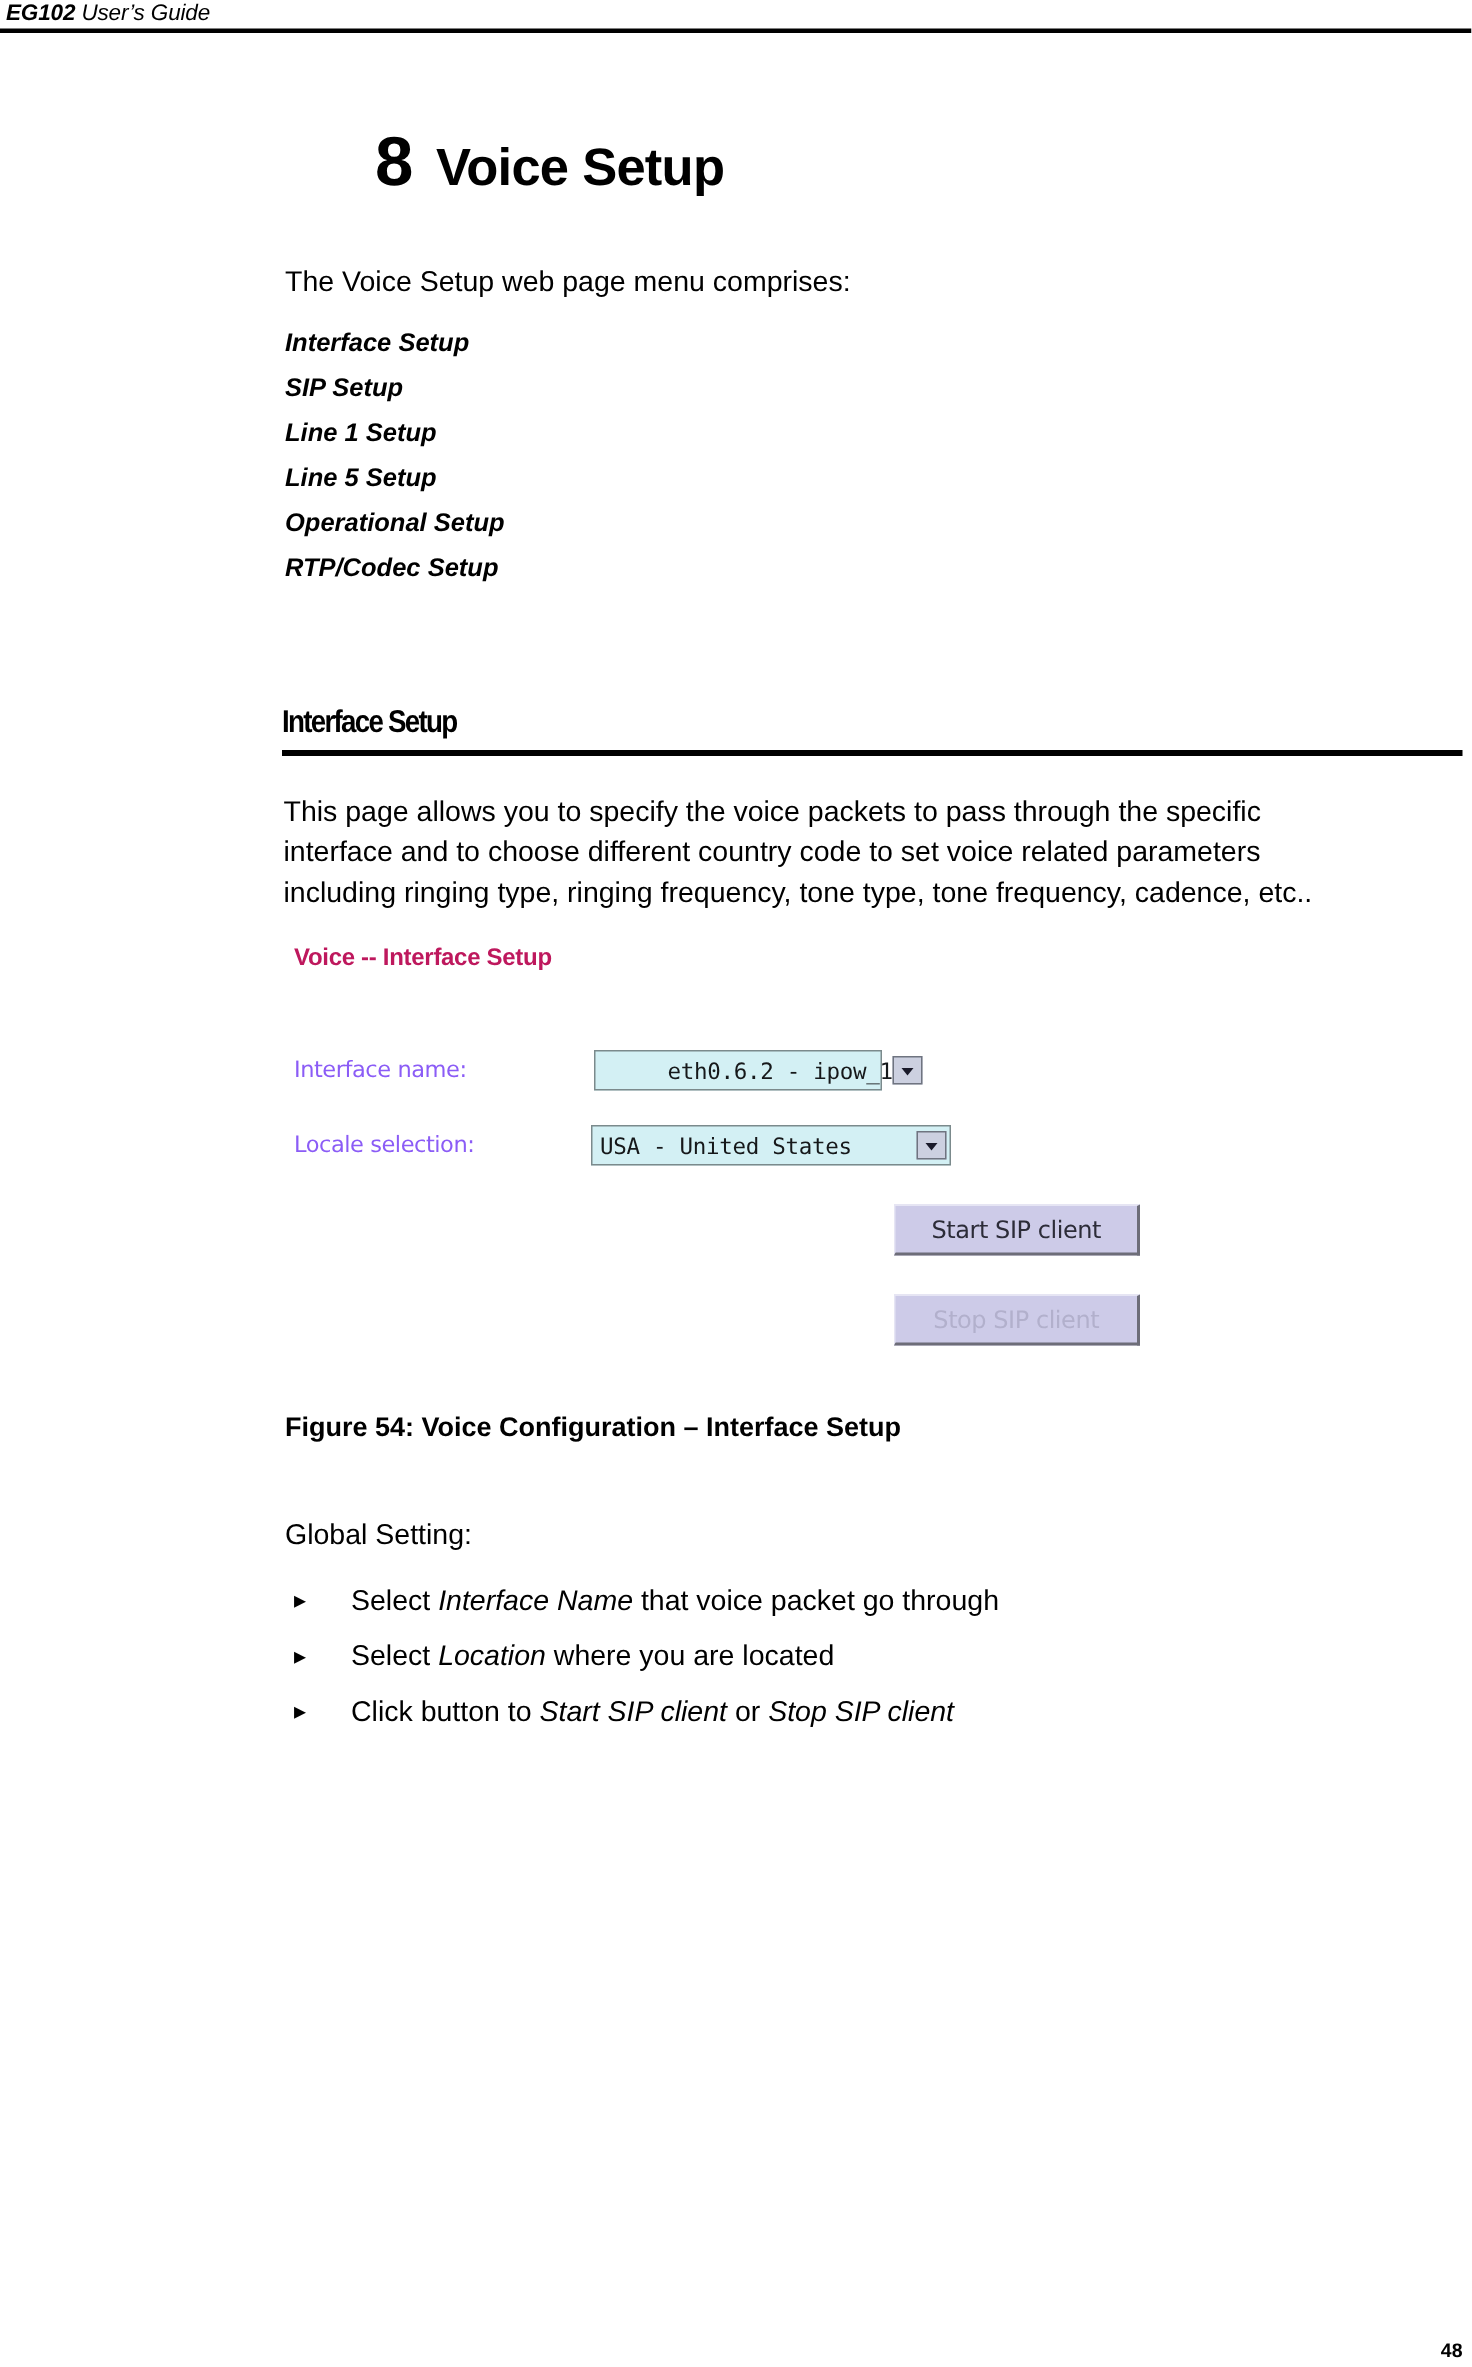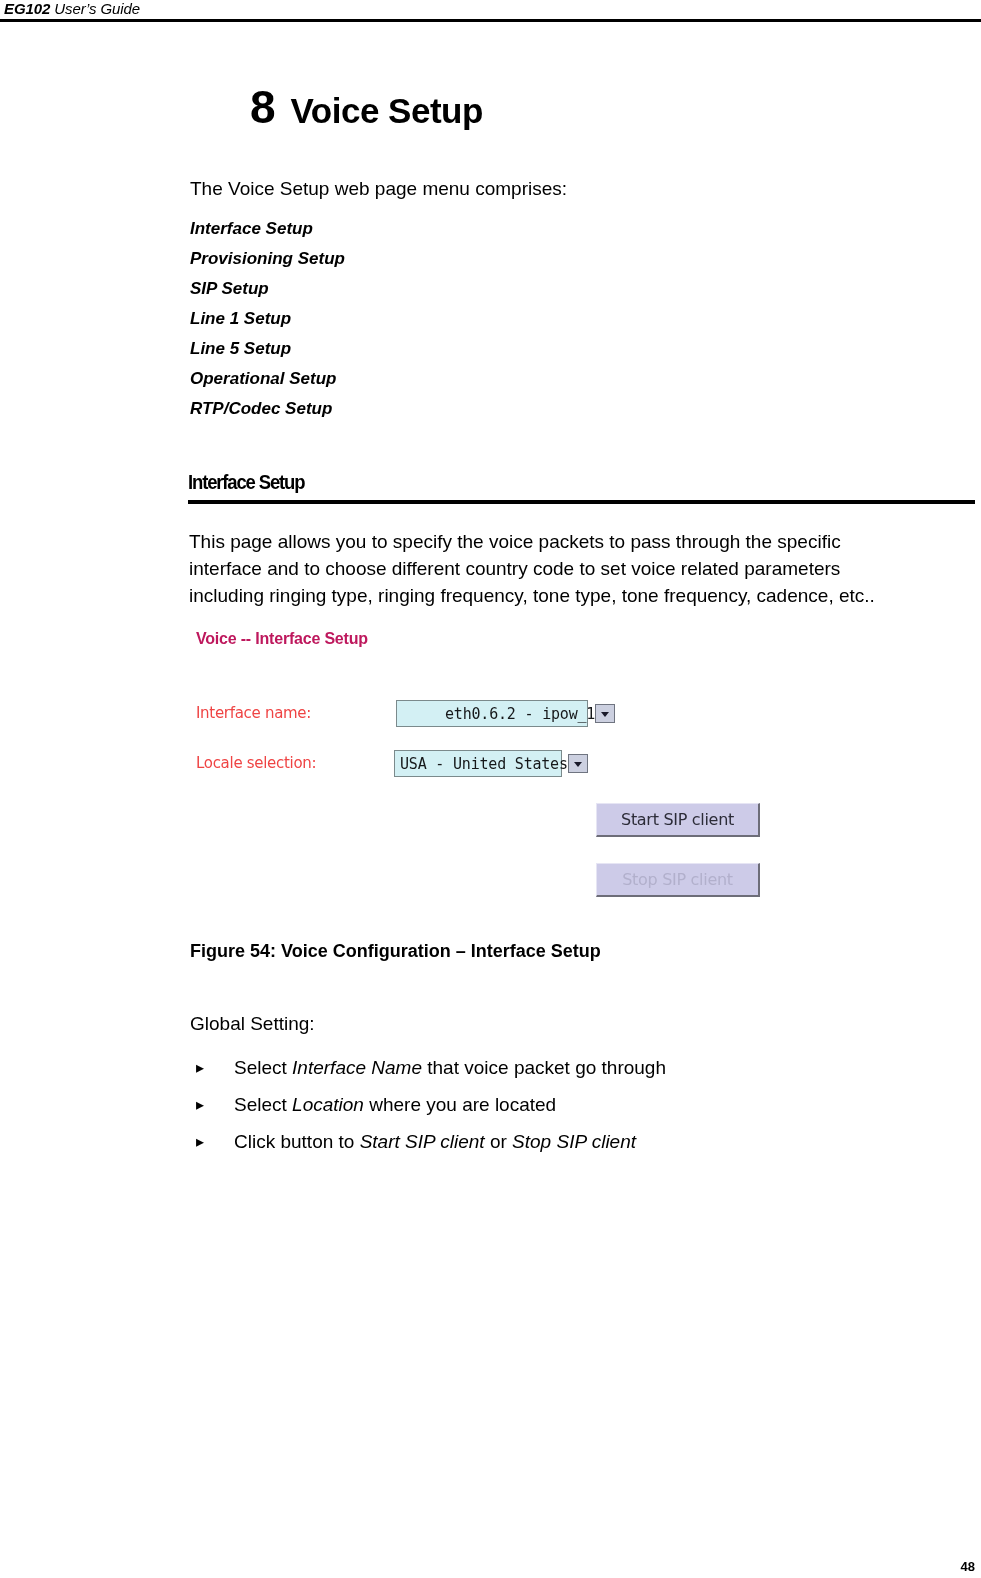--- a/index.html
+++ b/index.html
@@ -164,38 +164,38 @@
     position: absolute;
     height: 30px;
   }
   .field-row.row-1 { left: 0px; top: 78px; }
   .field-row.row-2 { left: 0px; top: 128px; }
   .field-label {
     position: absolute;
     left: 6px;
     top: 4px;
     font-size: 15px;
-    color: #ef4444;
+    color: #8b5cf6;
     white-space: nowrap;
     font-family: "DejaVu Sans", sans-serif;
     letter-spacing: -0.3px;
   }
   .select-box {
     position: absolute;
     top: 0px;
     height: 27px;
     background: #d3f0f4;
     border: 1px solid #7b8a8c;
     box-sizing: border-box;
     display: flex;
     align-items: center;
     padding-left: 5px;
   }
   .select-box.sel-iface { left: 206px; width: 192px; padding-left: 48px; }
-  .select-box.sel-locale { left: 204px; width: 168px; }
+  .select-box.sel-locale { left: 204px; width: 240px; }
   .select-value {
     font-family: "DejaVu Sans Mono", monospace;
     font-size: 15px;
     color: #16181a;
     white-space: nowrap;
     letter-spacing: -0.2px;
     flex: 1 1 auto;
   }
   .select-arrow {
     width: 20px;
@@ -303,21 +303,20 @@
 <div class="content">
 
   <div class="chapter-title">
     <span class="chapter-num">8</span><span class="chapter-name">Voice Setup</span>
   </div>
 
   <div class="intro-line">The Voice Setup web page menu comprises:</div>
 
   <div class="menu-list">
     <div class="menu-item">Interface Setup</div>
-    <div class="menu-item">Provisioning Setup</div>
     <div class="menu-item">SIP Setup</div>
     <div class="menu-item">Line 1 Setup</div>
     <div class="menu-item">Line 5 Setup</div>
     <div class="menu-item">Operational Setup</div>
     <div class="menu-item">RTP/Codec Setup</div>
   </div>
 
   <div class="section-heading">
     <span class="sh-text">Interface Setup</span>
   </div>

